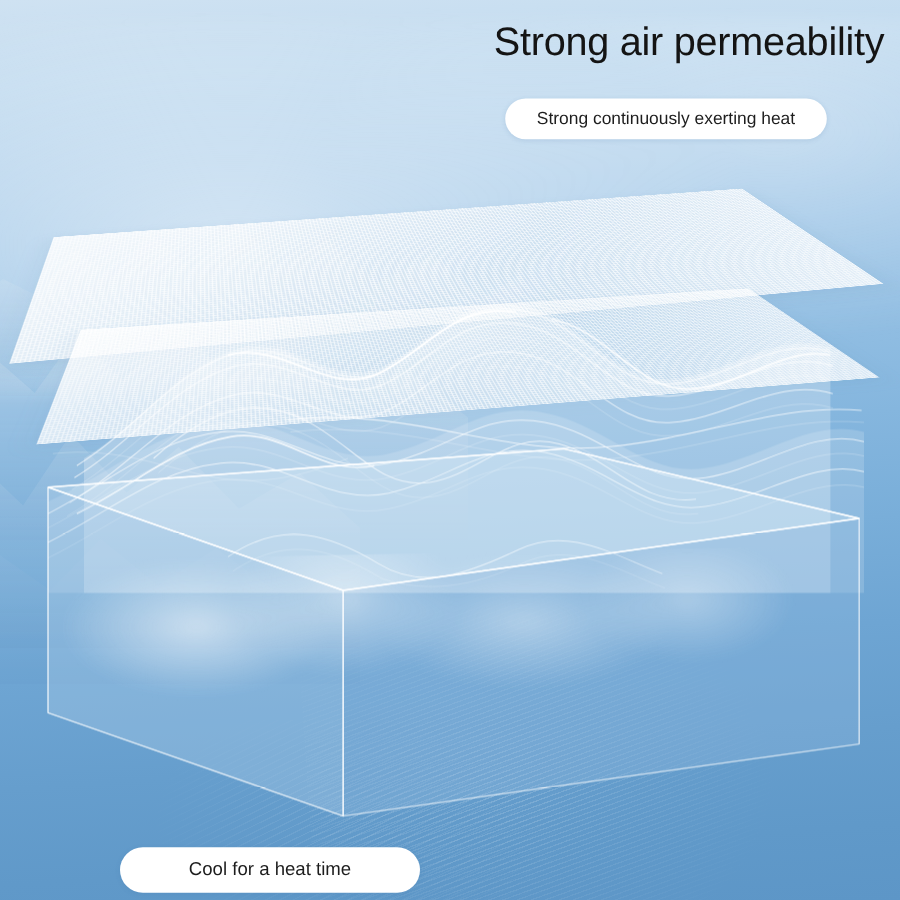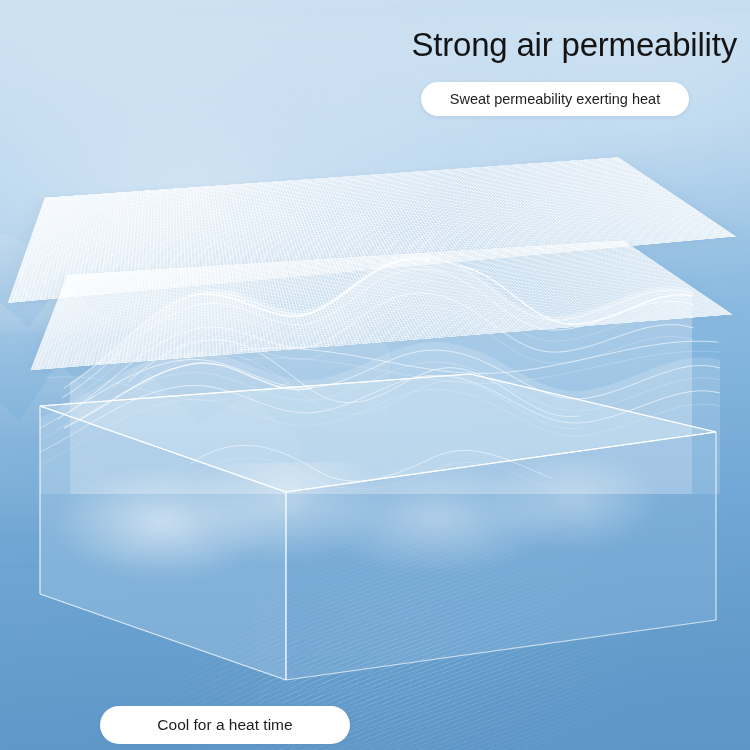--- a/index.html
+++ b/index.html
@@ -266,21 +266,21 @@
   
   .headline {
     position: absolute;
     color: #141414;
     font-size: 33px;
     font-weight: 400;
     letter-spacing: -0.2px;
     white-space: nowrap;
     font-family: "Liberation Sans", sans-serif;
   }
-  #headline-top  { right: 13px; top: 26px; margin-left: 40px; }
+  #headline-top  { right: 13px; top: 16px; margin-left: 40px; }
   #headline-bot  { left: 76px;  top: 648px; }
 
   .pill {
     position: absolute;
     background: #ffffff;
     border-radius: 999px;
     display: flex;
     align-items: center;
     justify-content: center;
     color: #1d1d1d;
@@ -392,18 +392,18 @@
         <path class="glass-edge" style="opacity:0.45" d="M716,52 L716,240"></path>
         <path class="glass-edge" style="opacity:0.5" d="M40,214 L286,300"></path>
         <path class="glass-edge" style="opacity:0.35" d="M286,300 L716,240"></path>
       </g>
     </svg>
   </div>
   <div class="box-cloud"></div>
 
   <div class="headline" id="headline-top">Strong air permeability</div>
 
-  <div class="pill" id="pill-top">Sweat permeability exerting heat</div>
+  <div class="pill" id="pill-top">Strong continuously exerting heat</div>
 
 
   <div class="pill" id="pill-bottom">Cool for a heat time</div>
 
 </div>
 
 </body></html>

